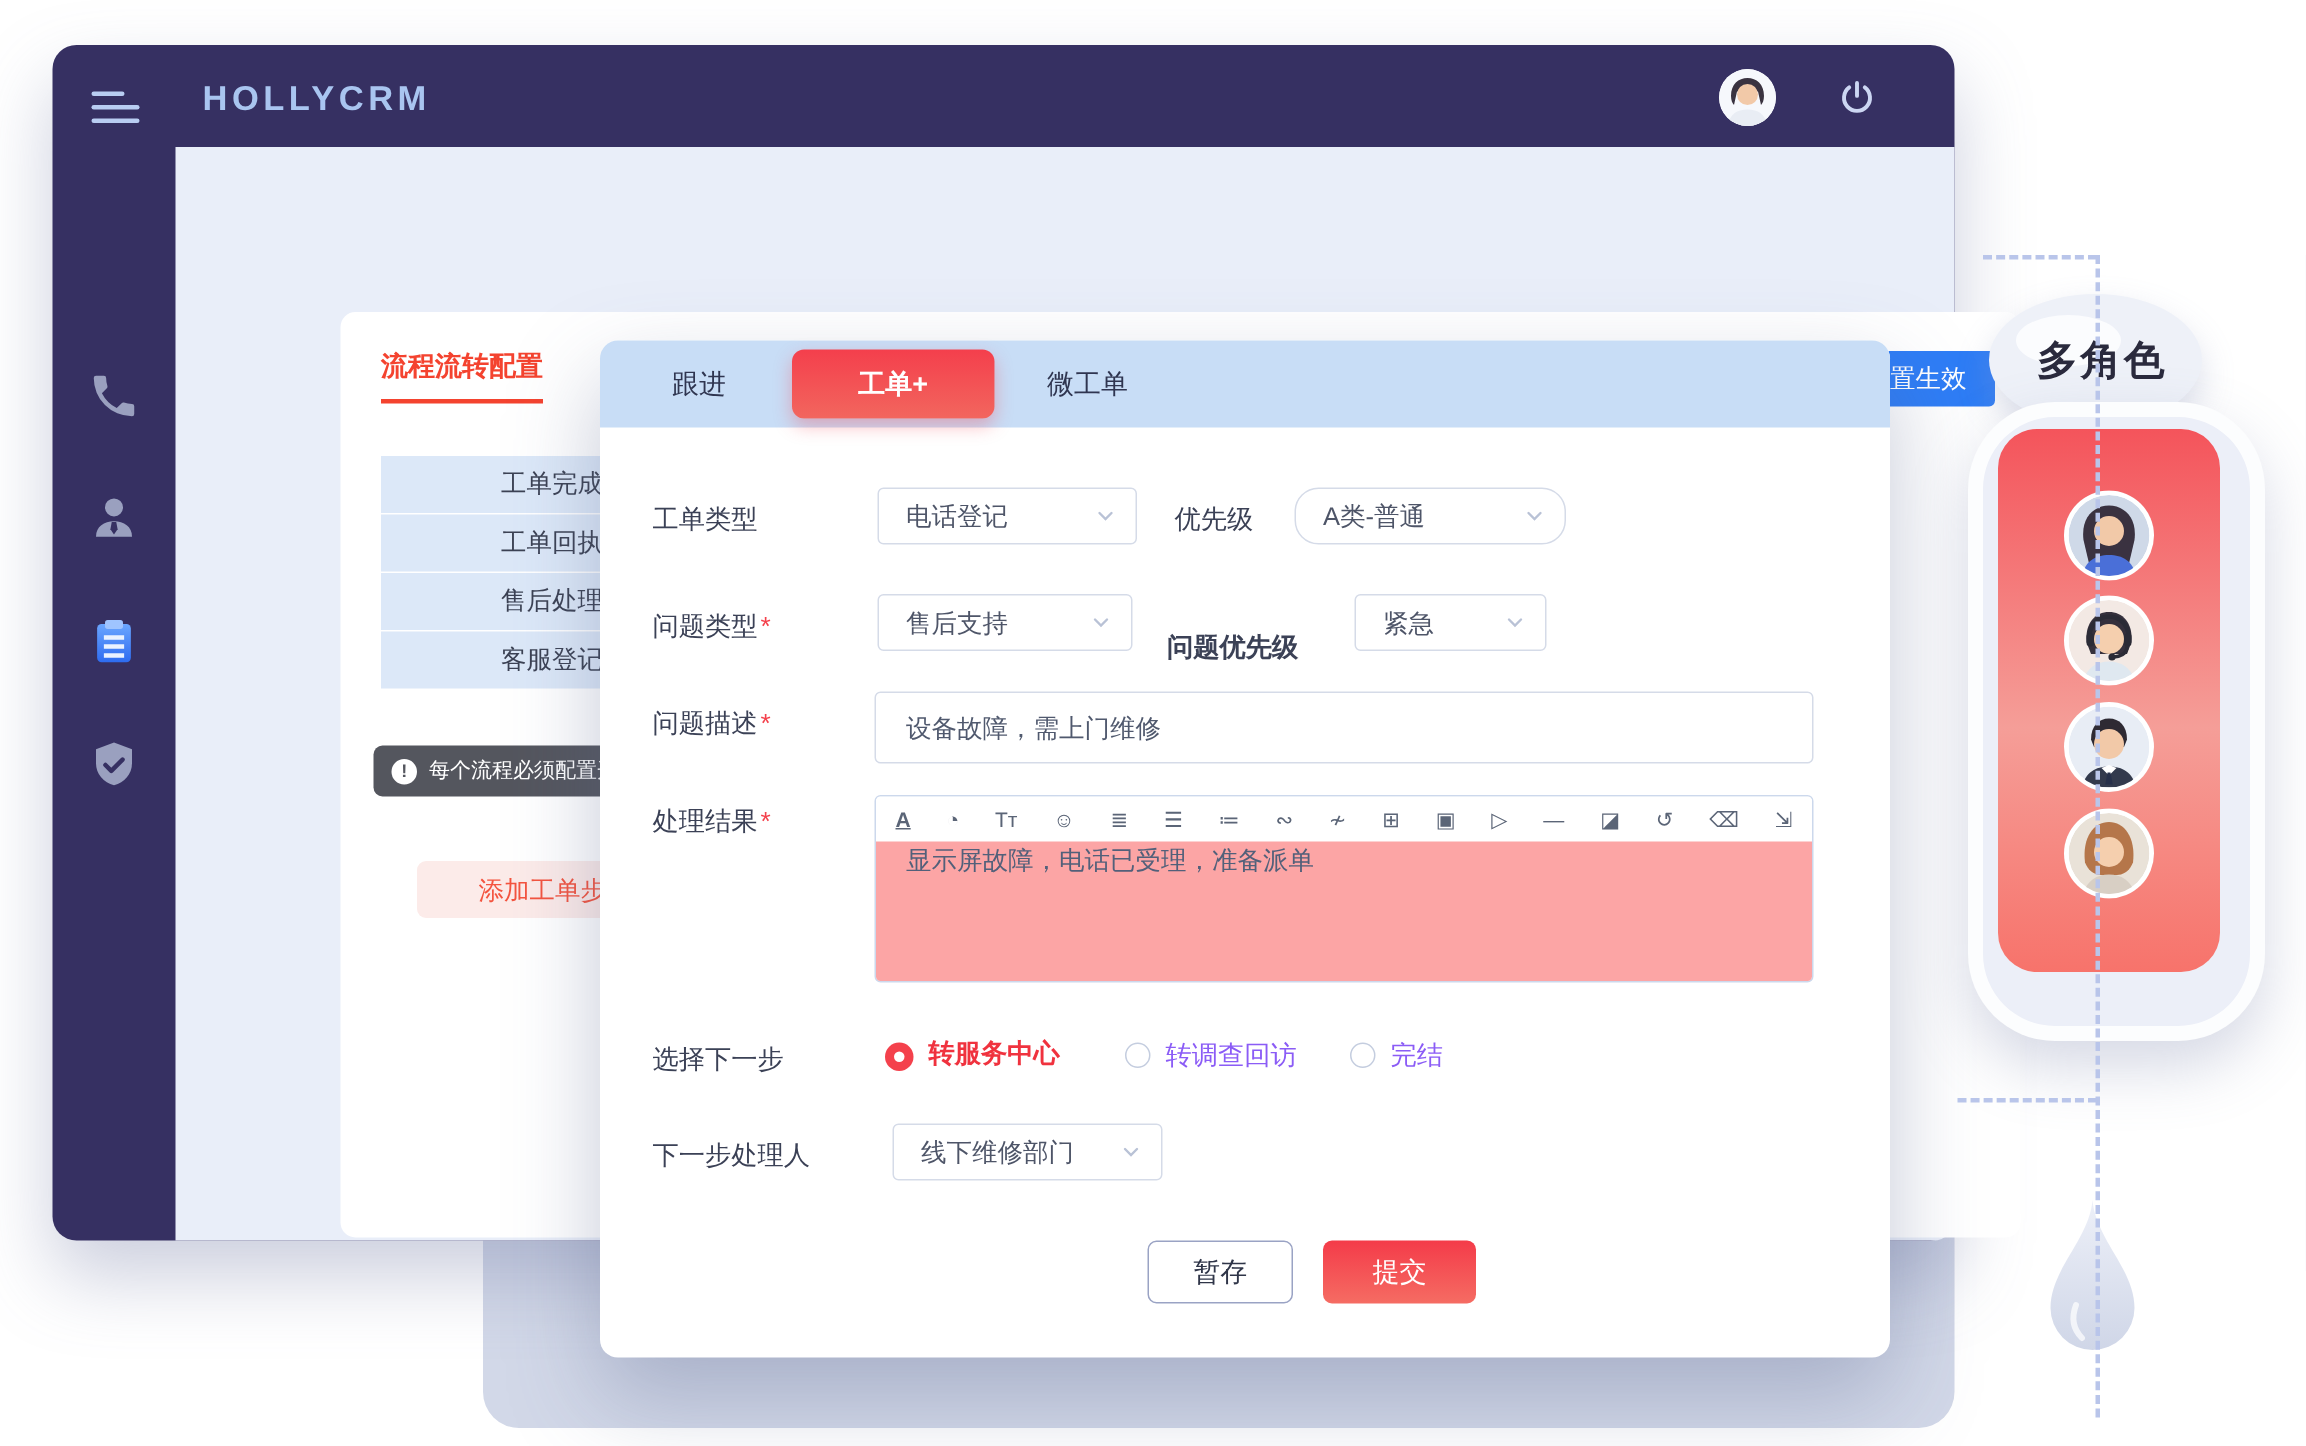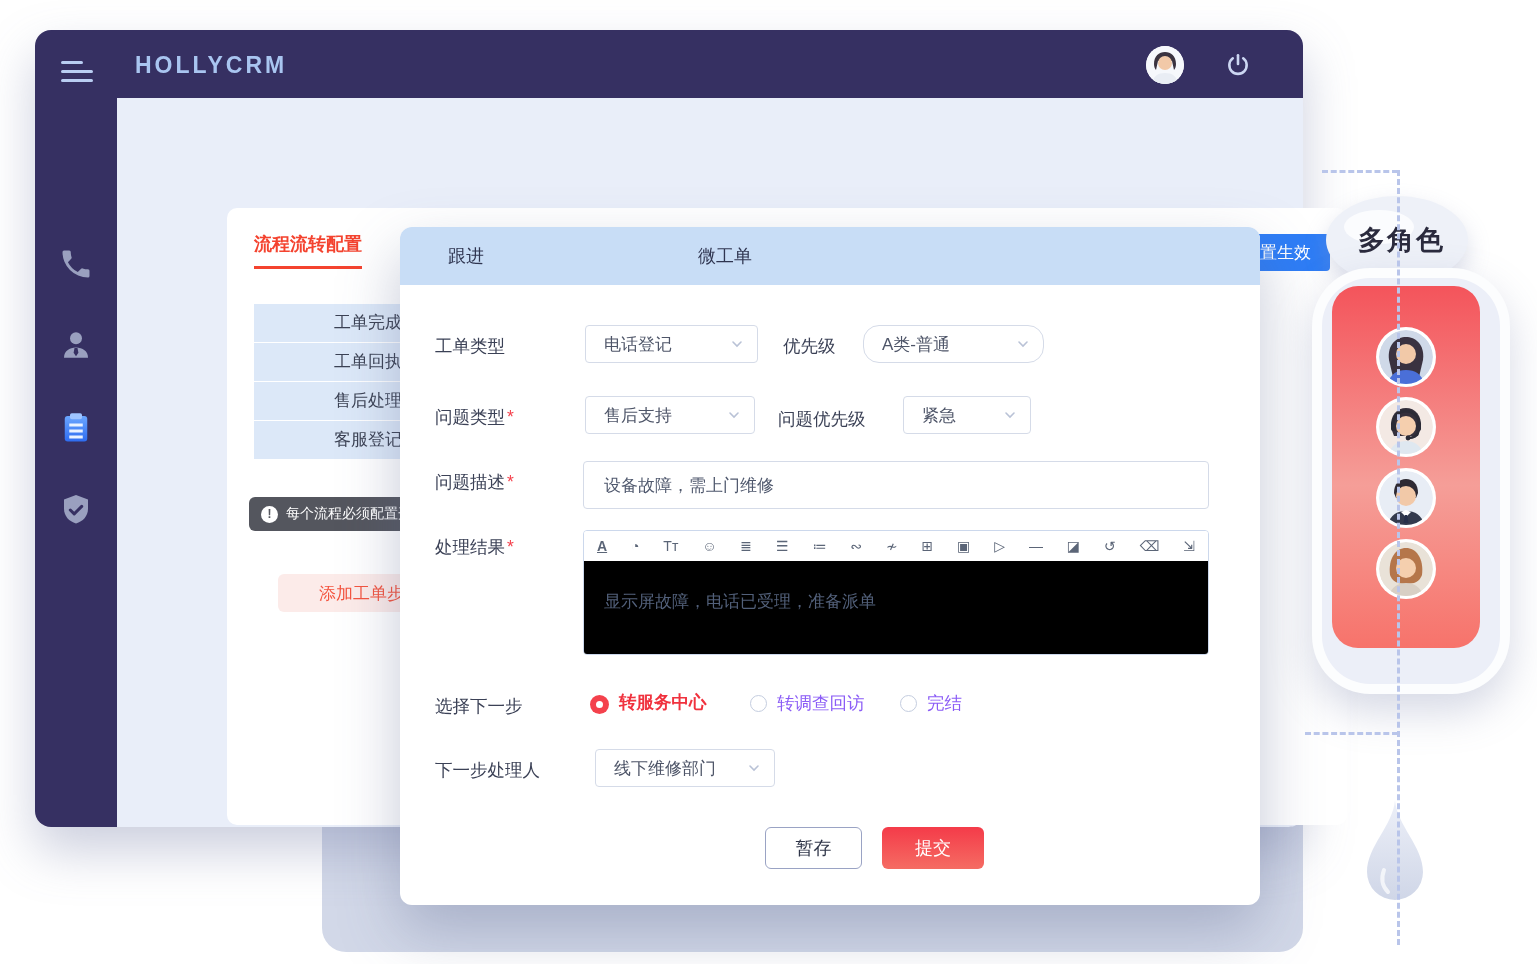--- a/index.html
+++ b/index.html
@@ -42,21 +42,21 @@
   .flabel{position:absolute;font-size:17.5px;color:#3b4156;white-space:nowrap;}
   .req{color:#f4414c;margin-left:2px;}
   .select{position:absolute;height:38px;background:#fff;border:1px solid #d5dbe8;border-radius:4px;display:flex;align-items:center;justify-content:space-between;padding:0 12px 0 18px;cursor:pointer;}
   .select .val{font-size:17px;color:#4e5568;white-space:nowrap;}
   .tinput{position:absolute;height:48px;background:#fff;border:1px solid #d5dbe8;border-radius:4px;display:flex;align-items:center;padding:0 20px;}
   .tinput .val{font-size:17px;color:#50596e;white-space:nowrap;}
   .editor{position:absolute;left:183px;top:303px;width:626px;height:125px;border:1px solid #ccd8ec;border-radius:4px;overflow:hidden;background:#fff;}
   .ed-toolbar{height:30px;display:flex;align-items:center;justify-content:space-between;padding:0 13px;background:#fff;}
   .ed-ic{font-size:14px;color:#5b6577;cursor:pointer;line-height:1;}
   .ed-ic.u{text-decoration:underline;font-weight:bold;}
-  .ed-body{height:95px;background:#000000;padding:29px 20px;font-size:17px;color:#52607a;cursor:text;}
+  .ed-body{height:95px;background:#fca5a5;padding:1px 20px;font-size:17px;color:#52607a;cursor:text;}
   .radio-row{position:absolute;display:flex;align-items:center;gap:10px;cursor:pointer;}
   .radio-off{width:17px;height:17px;border-radius:50%;border:1.5px solid #c4cddf;background:#fff;flex:0 0 auto;}
   .radio-on{width:19px;height:19px;border-radius:50%;background:#f4414c;flex:0 0 auto;position:relative;}
   .radio-on::after{content:"";position:absolute;left:6px;top:6px;width:7px;height:7px;border-radius:50%;background:#fff;}
   .radio-label{font-size:17.5px;color:#8b5cf6;white-space:nowrap;}
   .radio-label.sel{color:#f0323e;font-weight:bold;}
   .btn-save{position:absolute;left:365px;top:600px;width:97px;height:42px;background:#fff;border:1px solid #9aa3c4;border-radius:6px;font-size:18px;color:#2f3548;cursor:pointer;}
   .btn-submit{position:absolute;left:482px;top:600px;width:102px;height:42px;background:linear-gradient(180deg,#f43b49,#f56c63);border:none;border-radius:6px;font-size:18px;color:#fff;cursor:pointer;}
 
   
@@ -161,20 +161,21 @@
         </div>
 
         <button class="add-step">添加工单步骤</button>
       </div>
     </div>
   </div>
 
   <div class="modal">
     <div class="modal-head">
       <div class="mtab" style="left:48px;">跟进</div>
+      <div class="mtab-pill">工单+</div>
       <div class="mtab" style="left:298px;">微工单</div>
     </div>
 
     <div class="flabel" style="left:35px;top:107px;"><span>工单类型</span></div>
     <div class="select" style="left:185px;top:98px;width:173px;">
       <span class="val">电话登记</span>
       <svg width="16" height="16" viewBox="0 0 24 24">
           <path d="M6 9l6 6 6-6" stroke="#b9c2d6" stroke-width="2.4" fill="none" stroke-linecap="round"></path>
         </svg>
     </div>
@@ -186,21 +187,21 @@
         </svg>
     </div>
 
     <div class="flabel" style="left:35px;top:178px;"><span>问题类型</span><span class="req">*</span></div>
     <div class="select" style="left:185px;top:169px;width:170px;">
       <span class="val">售后支持</span>
       <svg width="16" height="16" viewBox="0 0 24 24">
           <path d="M6 9l6 6 6-6" stroke="#b9c2d6" stroke-width="2.4" fill="none" stroke-linecap="round"></path>
         </svg>
     </div>
-    <div class="flabel" style="left:378px;top:180px;"><span>问题优先级</span></div>
+    <div class="flabel" style="left:378px;top:192px;font-weight:bold;"><span>问题优先级</span></div>
     <div class="select" style="left:503px;top:169px;width:128px;">
       <span class="val">紧急</span>
       <svg width="16" height="16" viewBox="0 0 24 24">
           <path d="M6 9l6 6 6-6" stroke="#b9c2d6" stroke-width="2.4" fill="none" stroke-linecap="round"></path>
         </svg>
     </div>
 
     <div class="flabel" style="left:35px;top:243px;"><span>问题描述</span><span class="req">*</span></div>
     <div class="tinput" style="left:183px;top:234px;width:626px;">
       <span class="val">设备故障，需上门维修</span>

